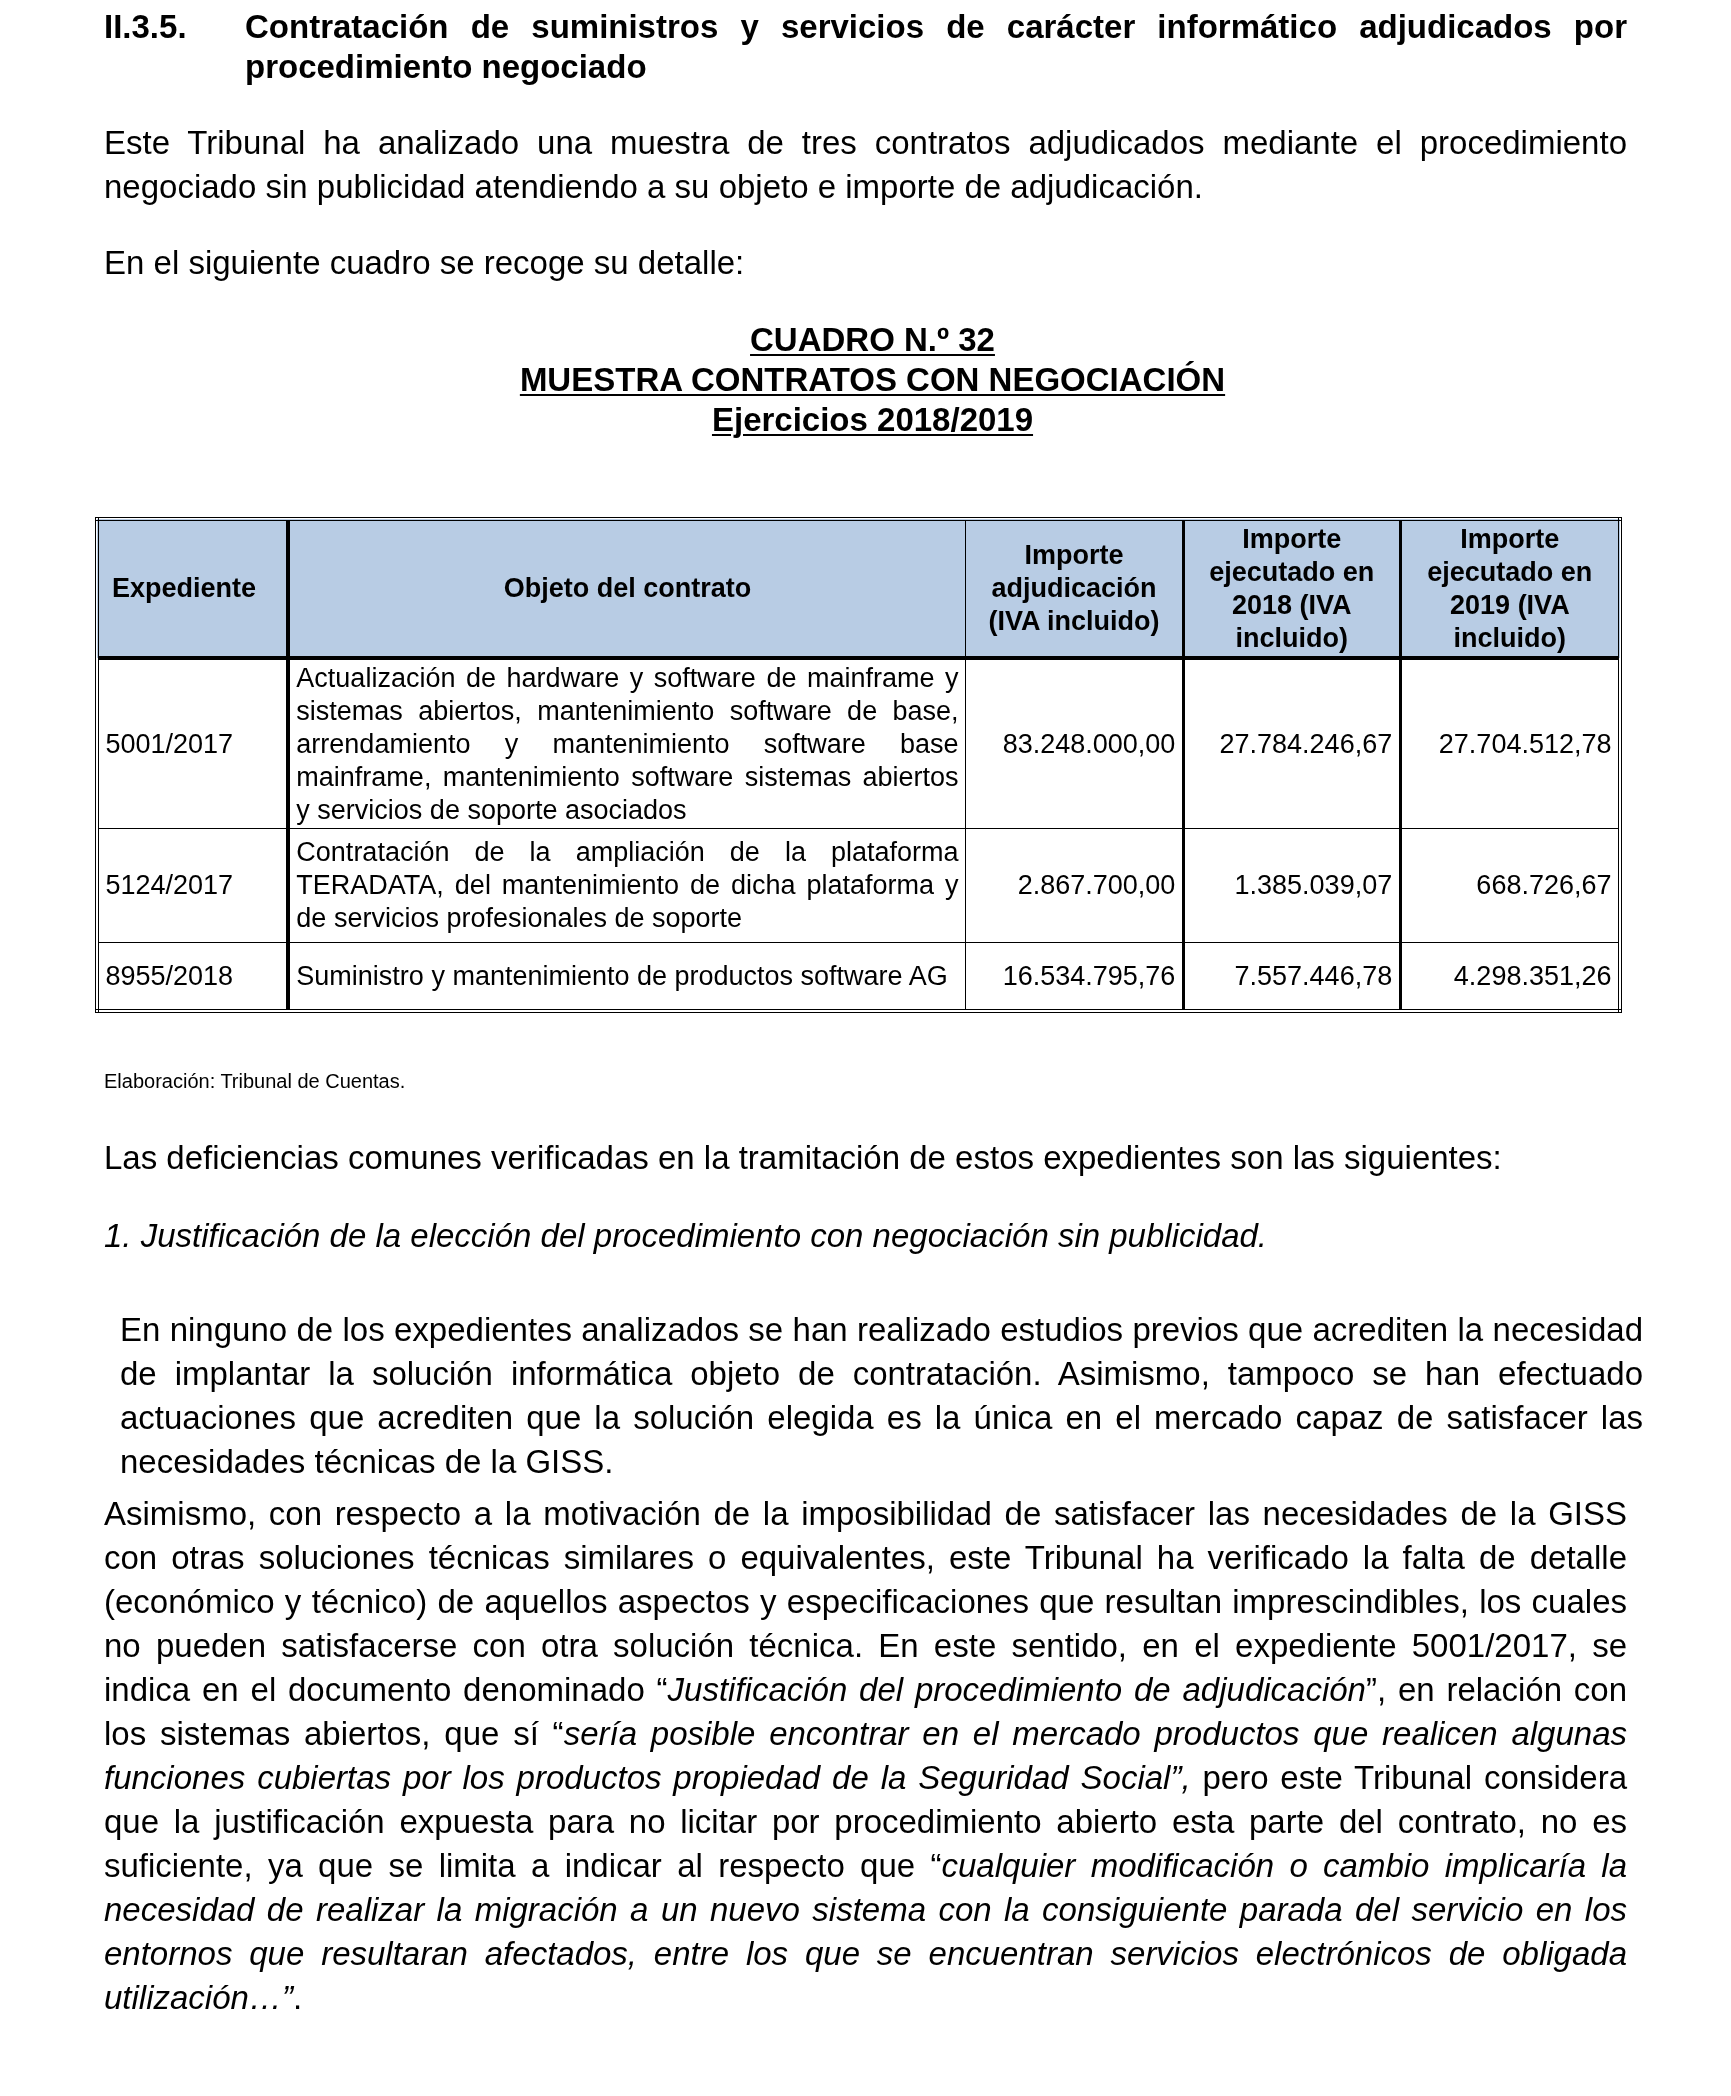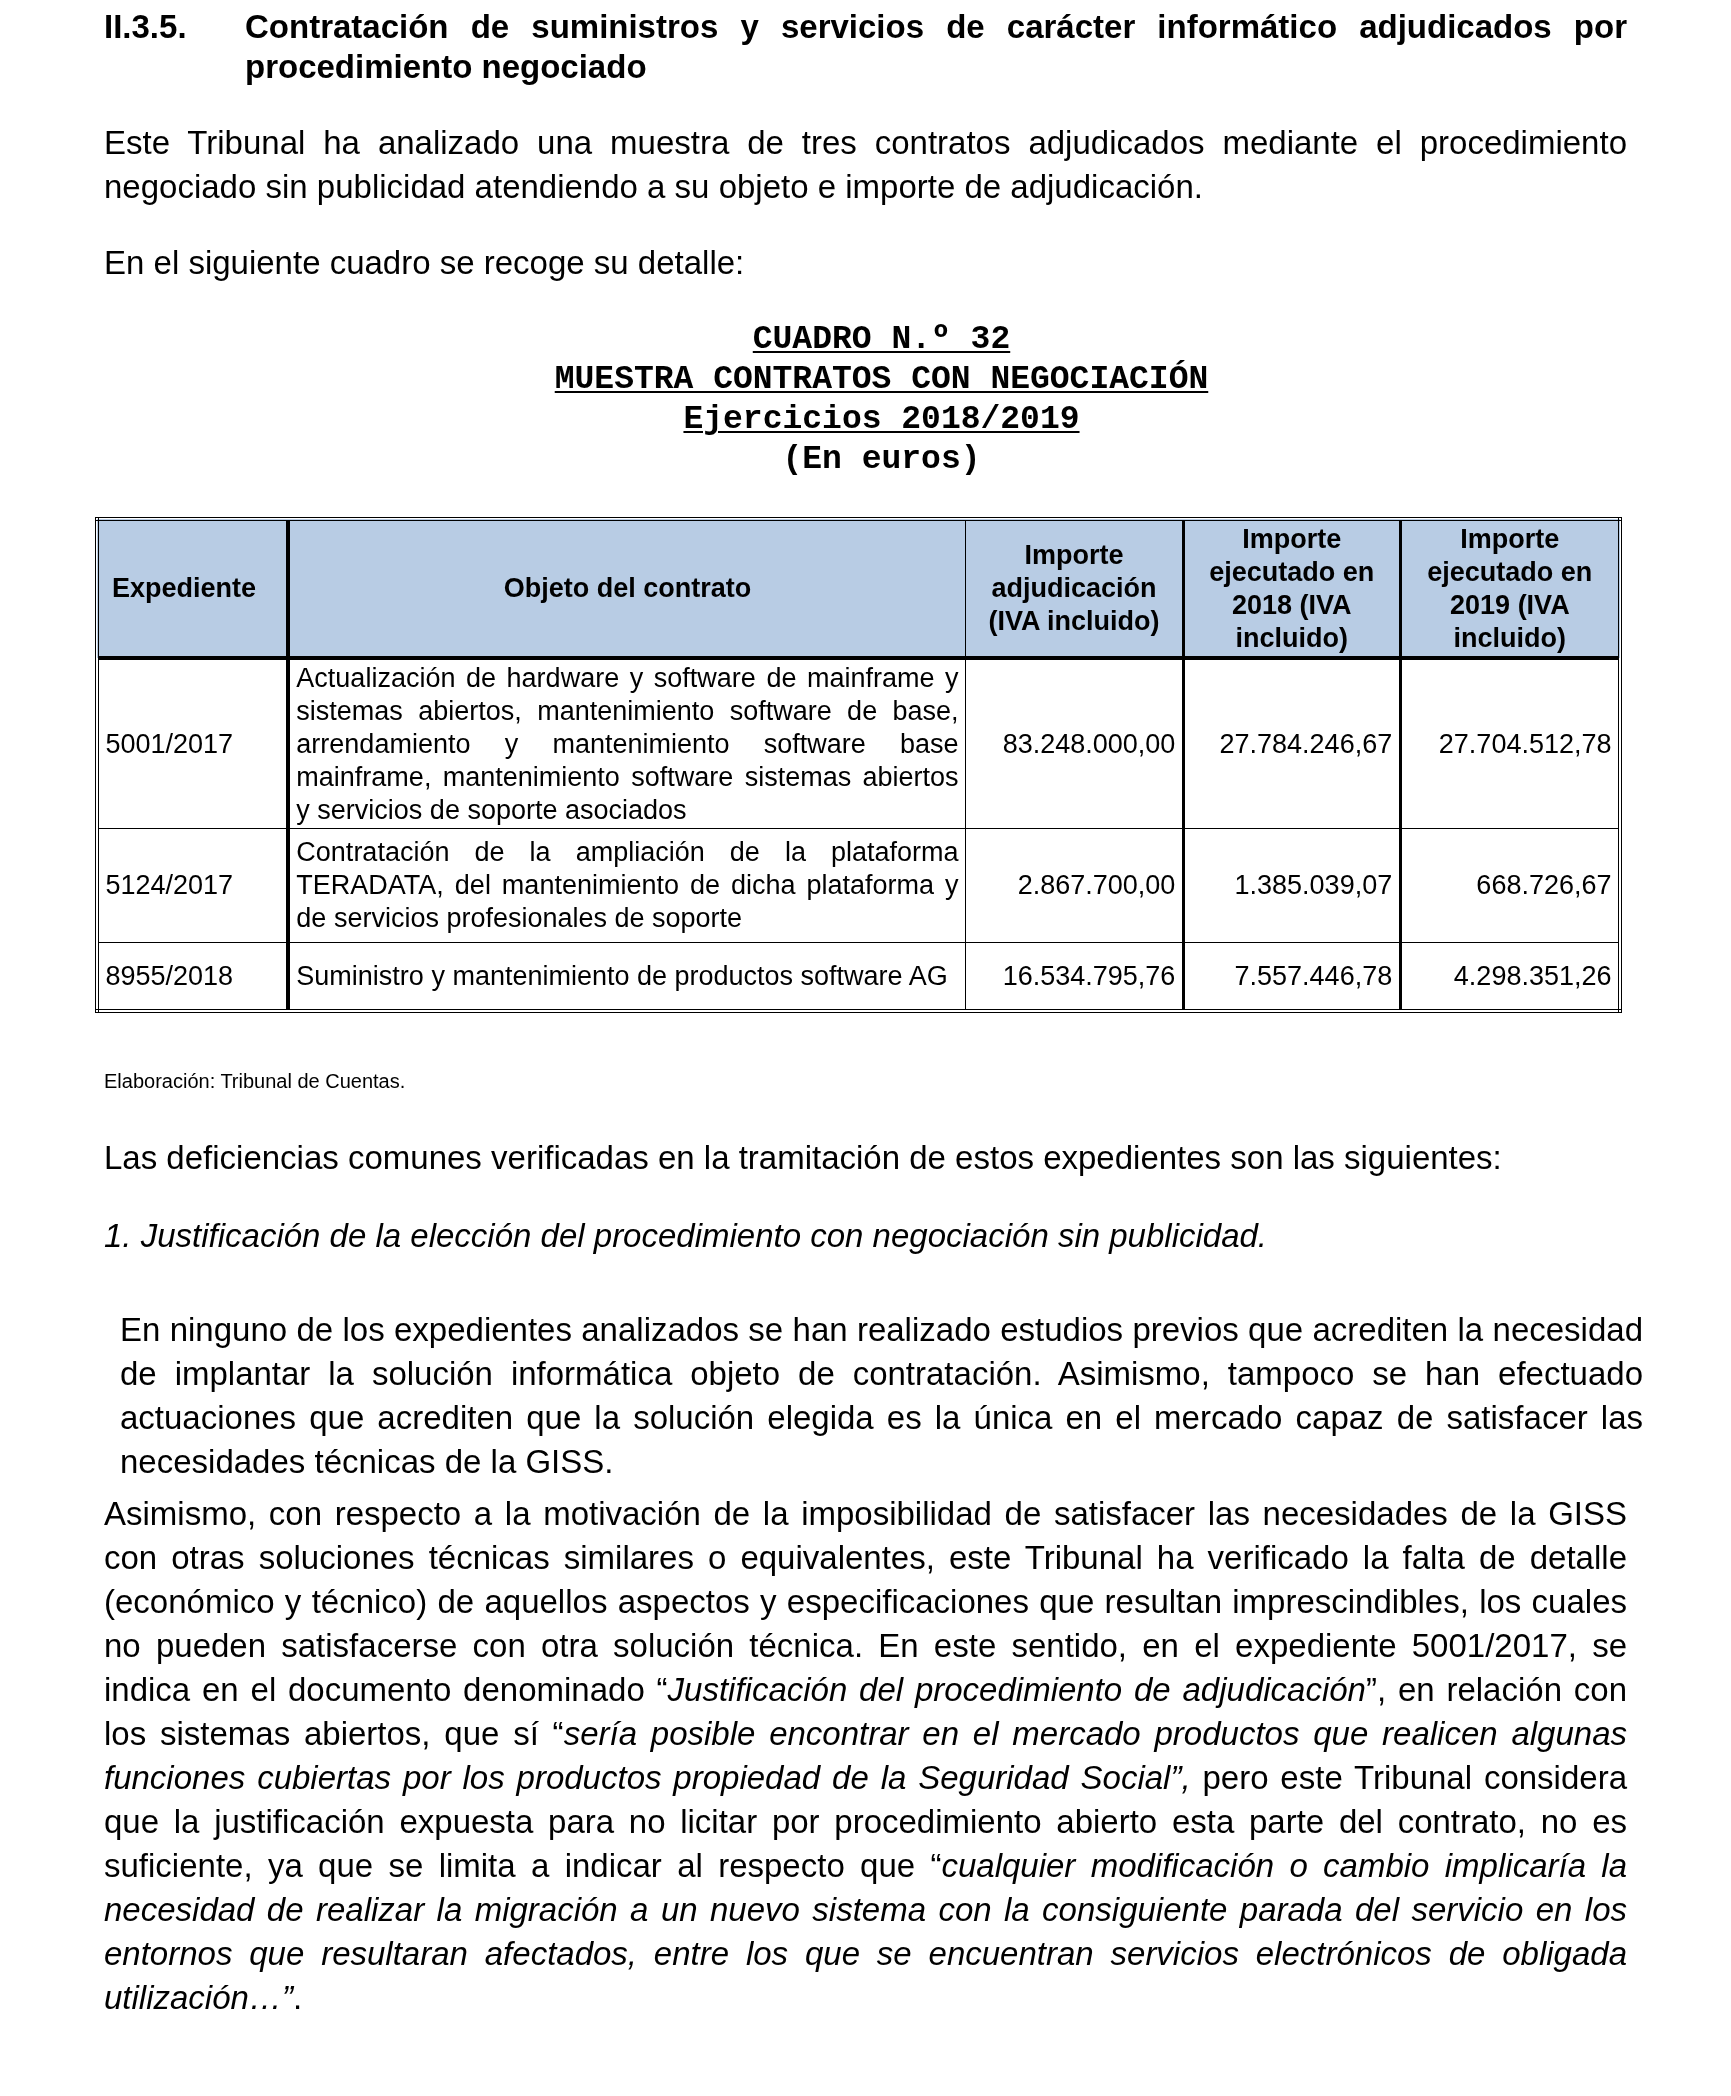--- a/index.html
+++ b/index.html
@@ -16,22 +16,22 @@
   }
   .heading .num { width: 114px; flex: none; }
   .heading .txt { flex: 1; text-align: justify; text-align-last: left; }
   .para {
     position: absolute; left: 0; width: 1523px;
     font-size: 33px; line-height: 44px; text-align: justify;
   }
   .para.last-left { text-align-last: left; }
   .italic { font-style: italic; }
   .cuadro-title {
-    position: absolute; top: 320px; left: 16px; width: 1523px; text-align: center;
-    font-weight: bold; font-size: 33px; line-height: 40px; font-family: Liberation Mono, monospace;
+    position: absolute; top: 320px; left: 7px; width: 1523px; text-align: center;
+    font-weight: bold; font-size: 33px; line-height: 40px;
   }
   .cuadro-title .u { text-decoration: underline; text-decoration-thickness: 2.4px; text-underline-offset: 3.3px; }
   table.cuadro {
     position: absolute; left: -9px; top: 517px; width: 1527px;
     border-collapse: collapse;
     border: 4.9px double #000;
     font-size: 27px; line-height: 33px;
   }
   table.cuadro th, table.cuadro td {
     border: 1.6px solid #000; padding: 1.6px 6.5px; vertical-align: middle;
@@ -59,21 +59,20 @@
     <span class="txt">Contratación de suministros y servicios de carácter informático adjudicados por procedimiento negociado</span>
   </div>
 
   <p class="para last-left" style="top:121px; margin:0;">Este Tribunal ha analizado una muestra de tres contratos adjudicados mediante el procedimiento negociado sin publicidad atendiendo a su objeto e importe de adjudicación.</p>
   <p class="para last-left" style="top:241px; margin:0;">En el siguiente cuadro se recoge su detalle:</p>
 
   <div class="cuadro-title">
     <div><span class="u">CUADRO N.º 32</span></div>
     <div><span class="u">MUESTRA CONTRATOS CON NEGOCIACIÓN</span></div>
     <div><span class="u">Ejercicios 2018/2019</span></div>
-    <div><span>(En euros)</span></div>
   </div>
 
   <table class="cuadro">
     <colgroup>
       <col style="width:191px">
       <col style="width:681px">
       <col style="width:218px">
       <col style="width:217px">
       <col style="width:220px">
     </colgroup>

